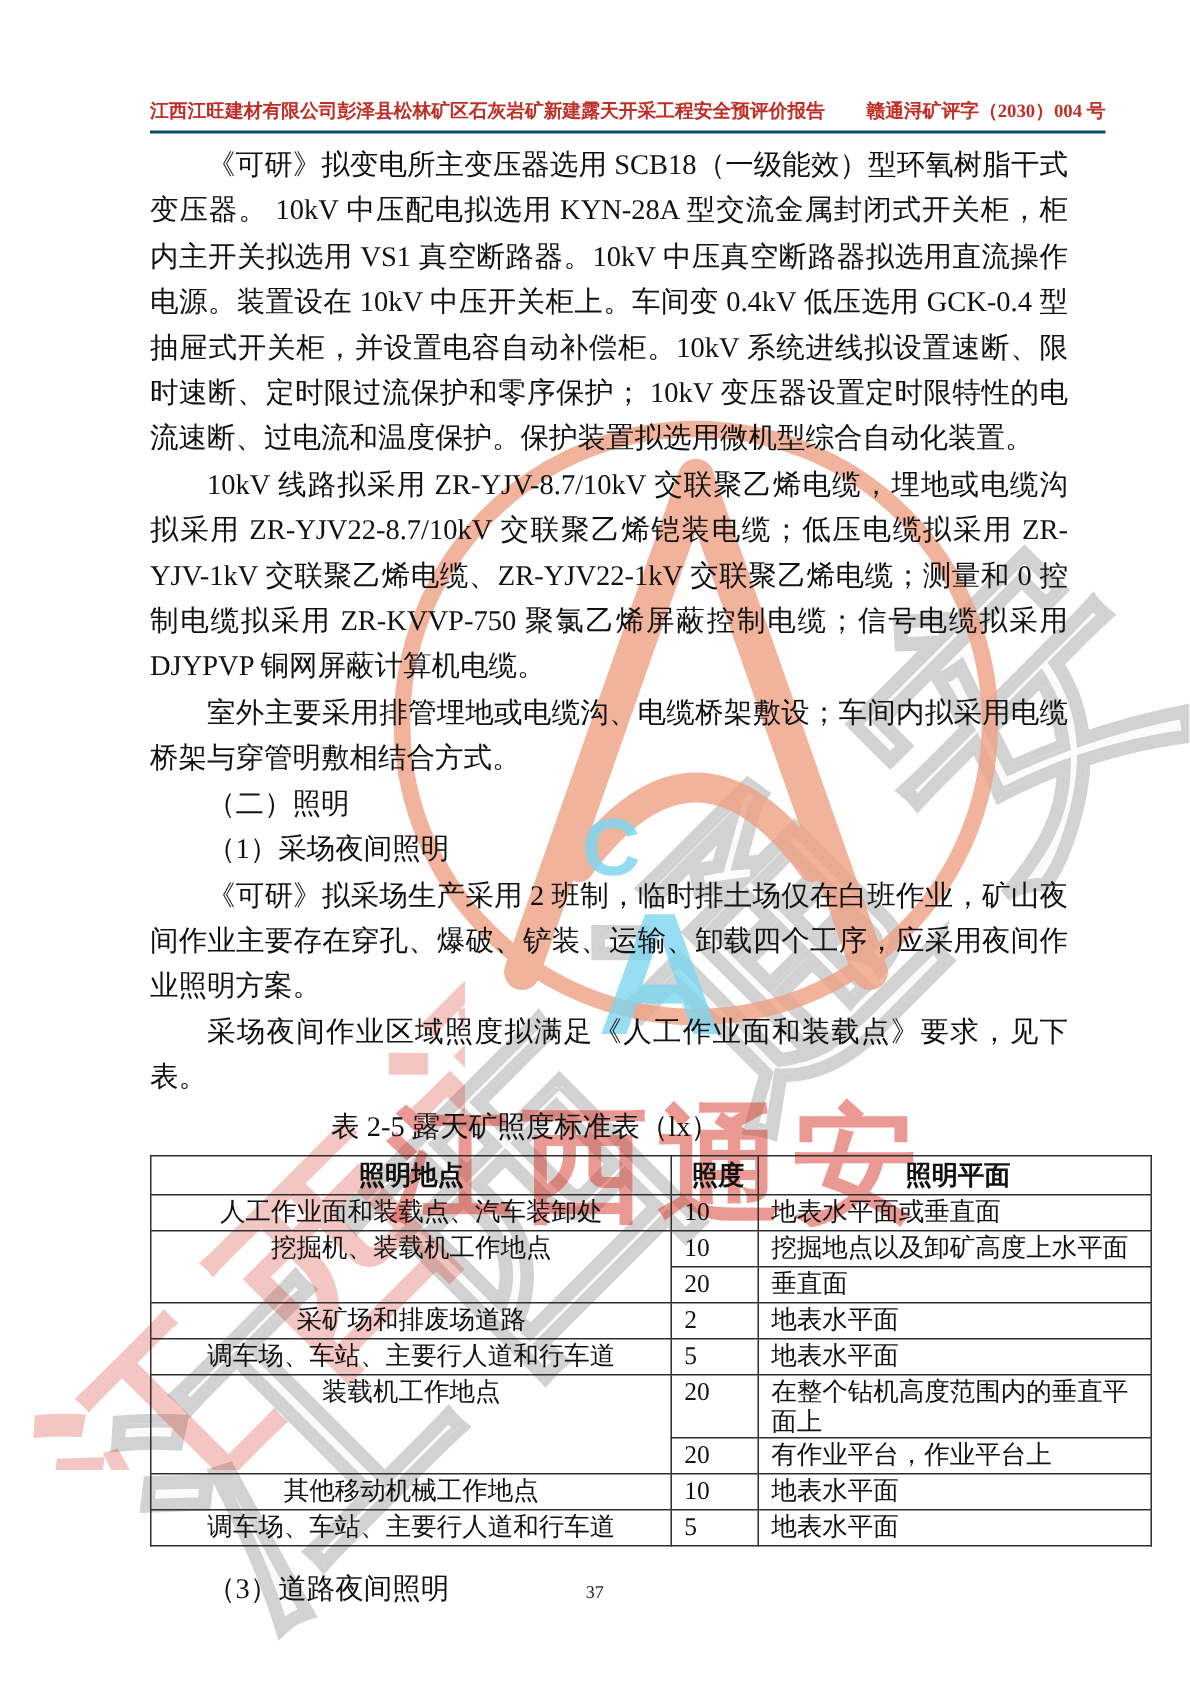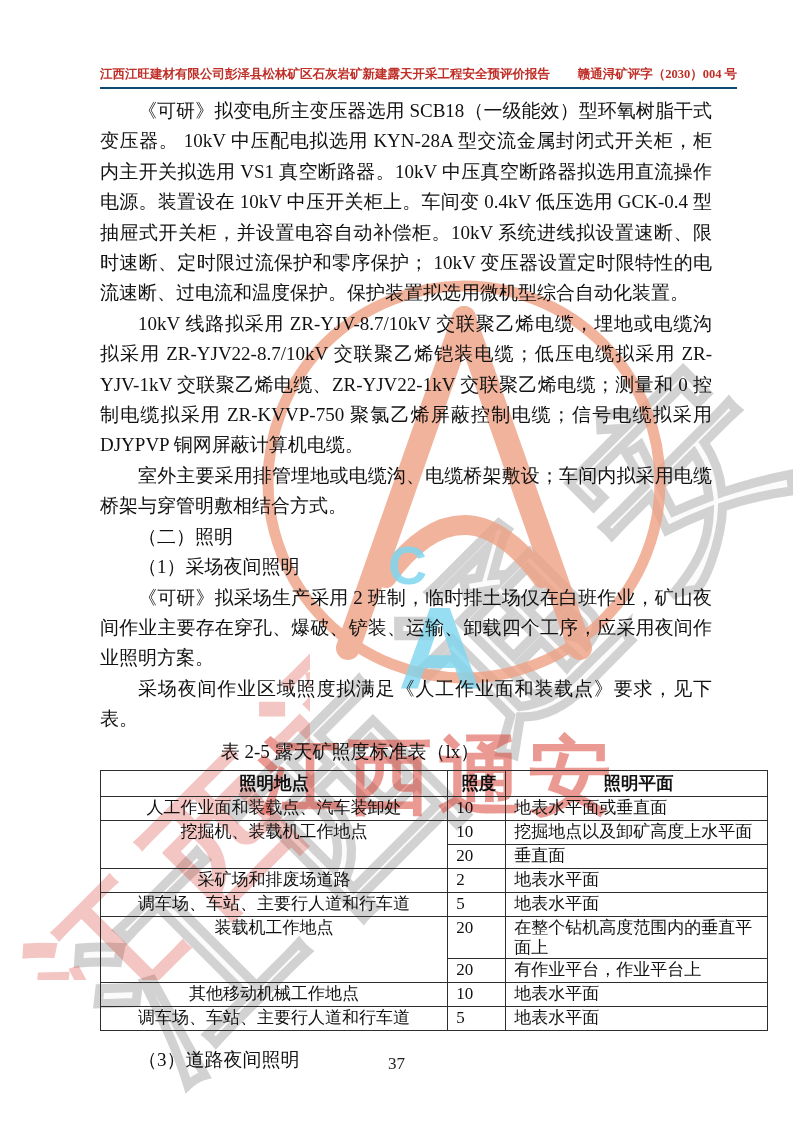--- a/index.html
+++ b/index.html
@@ -25,21 +25,21 @@
   table.lux th{font-family:"Liberation Sans","DejaVu Sans",sans-serif;
                font-weight:bold;height:25px;text-align:center;font-size:17.5px;}
   table.lux td{height:22px;vertical-align:top;padding-top:1px;}
   .c-loc{width:308px;text-align:center;}
   .c-lux{width:40px;padding-left:8px !important;}
   .c-plane{width:226px;padding-left:8px !important;}
   .after-table{margin-top:14px !important;}
 
   
   #footer{position:absolute;left:0;right:0;top:1054px;text-align:center;
-          font-size:17px;color:#222;z-index:2;}
+          font-size:12px;color:#222;z-index:2;}
 
   
   .wm{position:absolute;z-index:1;pointer-events:none;
       font-family:"Liberation Sans","DejaVu Sans",sans-serif;white-space:nowrap;}
   #wm-stamp{left:258px;top:276px;opacity:.8;}
   .stamp-stroke{stroke:var(--stamp-color,#eea184);fill:none;}
   #wm-gray{left:30px;top:940px;transform:rotate(-45deg);transform-origin:0 0;
            font-size:195px;font-weight:700;letter-spacing:35px;
            color:rgba(150,150,150,.10);-webkit-text-stroke:3px var(--gray-wm-color,#8a8a8a);
            opacity:.38;}

